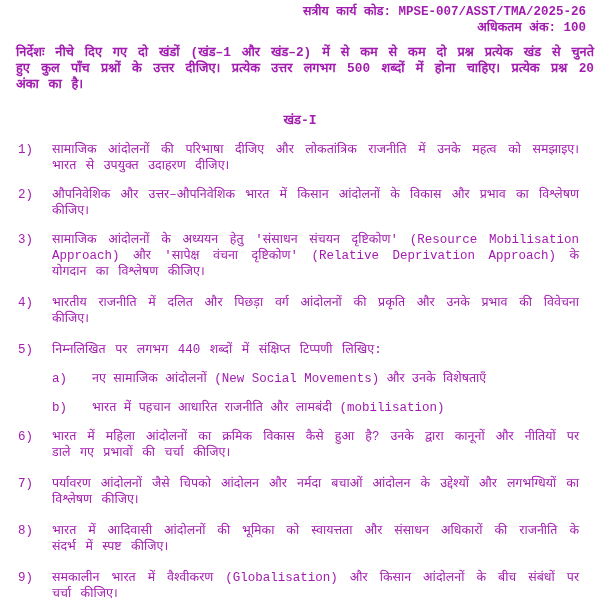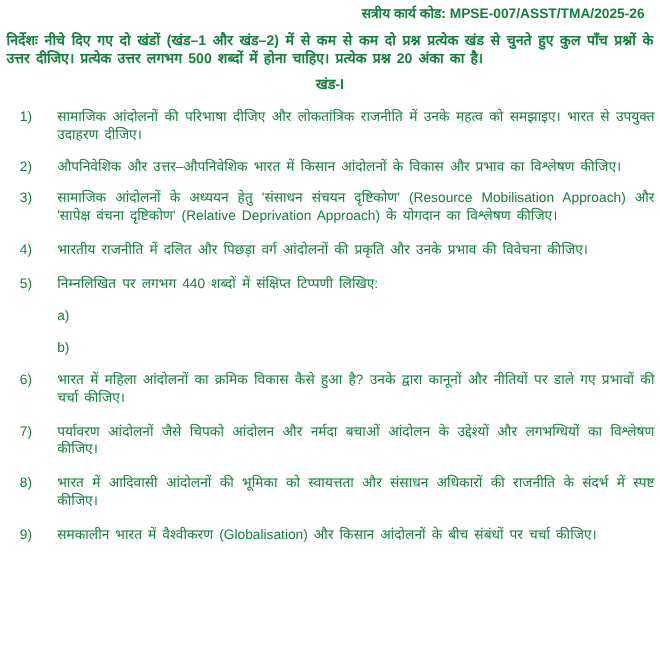--- a/index.html
+++ b/index.html
@@ -5,62 +5,62 @@
   html, body {
     margin: 0;
     padding: 0;
     background: #ffffff;
   }
   .page {
     position: relative;
     width: 600px;
     height: 600px;
     background: #ffffff;
-    color: #15803d;
-    font-family: Liberation Sans, sans-serif;
+    color: #a21caf;
+    font-family: Liberation Mono, monospace;
     font-size: 12.5px;
     line-height: 16px;
     overflow: hidden;
     box-sizing: border-box;
   }
   .doc-header {
     padding: 4px 14px 0 0;
     text-align: right;
     font-weight: bold;
     font-size: 12.5px;
     line-height: 16px;
   }
   .doc-header div { white-space: nowrap; }
   .instructions {
-    margin: 9px 6px 0 6px;
+    margin: 9px 6px 0 16px;
     font-weight: bold;
     text-align: justify;
     font-size: 12.8px;
     line-height: 16px;
     word-spacing: 2px;
   }
   .section-title {
-    margin-top: 8px;
+    margin-top: 20px;
     text-align: center;
     font-weight: bold;
     font-size: 13px;
   }
   .question {
     display: flex;
     margin-top: 13px;
     align-items: flex-start;
   }
   .q-num {
     flex: 0 0 34px;
     margin-left: 18px;
   }
   .q-text {
     flex: 1 1 auto;
     text-align: justify;
-    padding-right: 5px;
+    padding-right: 21px;
     word-spacing: 2px;
   }
   .subquestion {
     display: flex;
     margin-top: 13px;
     align-items: flex-start;
   }
   .sq-num {
     flex: 0 0 40px;
     margin-left: 52px;
@@ -71,20 +71,21 @@
   }
   .s2-gap { margin-top: 15px; }
 </style>
 </head>
 <body>
 
 <div class="page">
 
   <div class="doc-header">
     <div>सत्रीय कार्य कोड: MPSE-007/ASST/TMA/2025-26</div>
+    <div>अधिकतम अंक: 100</div>
   </div>
 
   <div class="instructions">निर्देशः नीचे दिए गए दो खंडों (खंड–1 और खंड–2) में से कम से कम दो प्रश्न प्रत्येक खंड से चुनते हुए कुल पाँच प्रश्नों के उत्तर दीजिए। प्रत्येक उत्तर लगभग 500 शब्दों में होना चाहिए। प्रत्येक प्रश्न 20 अंका का है।</div>
 
   <div class="section-title">खंड-I</div>
 
   <div class="question">
     <span class="q-num">1)</span>
     <span class="q-text">सामाजिक आंदोलनों की परिभाषा दीजिए और लोकतांत्रिक राजनीति में उनके महत्व को समझाइए। भारत से उपयुक्त उदाहरण दीजिए।</span>
   </div>
@@ -104,24 +105,26 @@
     <span class="q-text">भारतीय राजनीति में दलित और पिछड़ा वर्ग आंदोलनों की प्रकृति और उनके प्रभाव की विवेचना कीजिए।</span>
   </div>
 
   <div class="question s2-gap">
     <span class="q-num">5)</span>
     <span class="q-text">निम्नलिखित पर लगभग 440 शब्दों में संक्षिप्त टिप्पणी लिखिए:</span>
   </div>
 
   <div class="subquestion">
     <span class="sq-num">a)</span>
+    <span class="sq-text">नए सामाजिक आंदोलनों (New Social Movements) और उनके विशेषताएँ</span>
   </div>
 
   <div class="subquestion">
     <span class="sq-num">b)</span>
+    <span class="sq-text">भारत में पहचान आधारित राजनीति और लामबंदी (mobilisation)</span>
   </div>
 
 
   <div class="question">
     <span class="q-num">6)</span>
     <span class="q-text">भारत में महिला आंदोलनों का क्रमिक विकास कैसे हुआ है? उनके द्वारा कानूनों और नीतियों पर डाले गए प्रभावों की चर्चा कीजिए।</span>
   </div>
 
   <div class="question s2-gap">
     <span class="q-num">7)</span>

